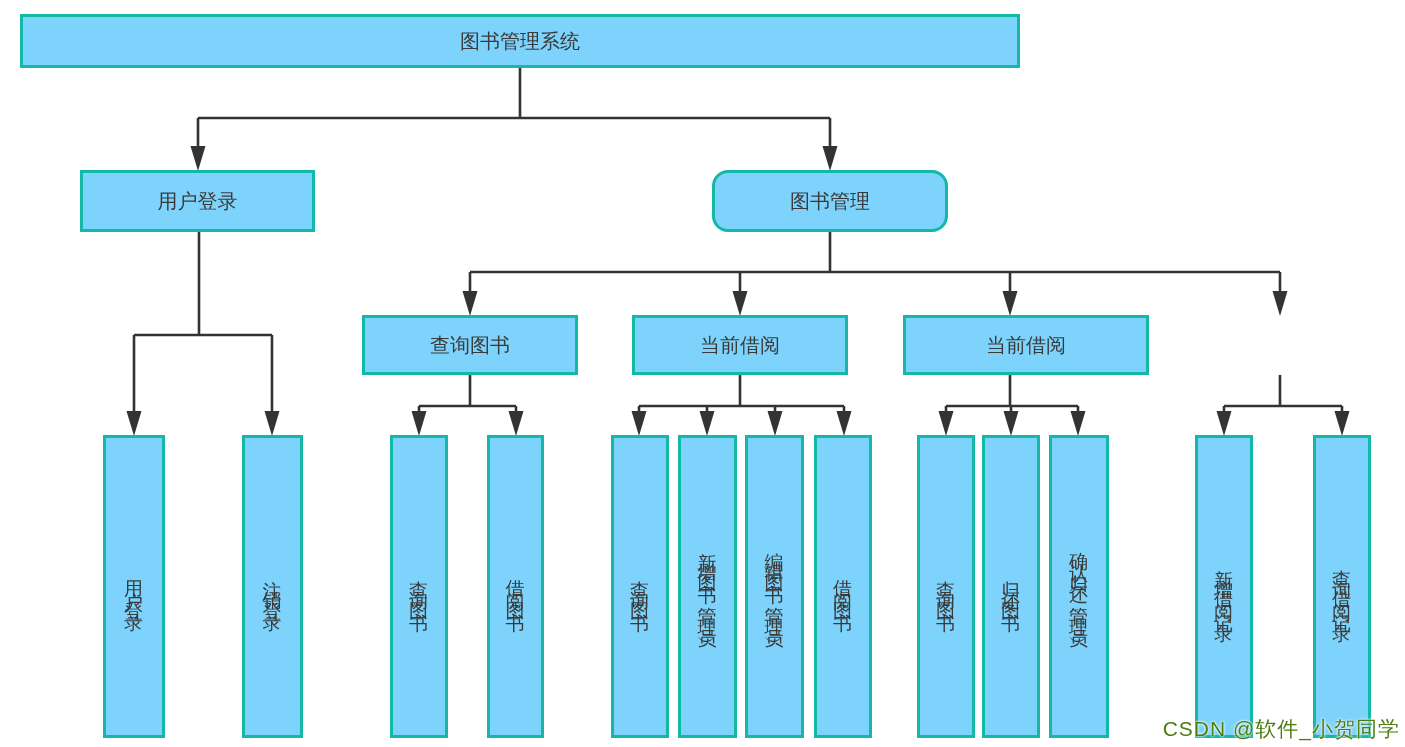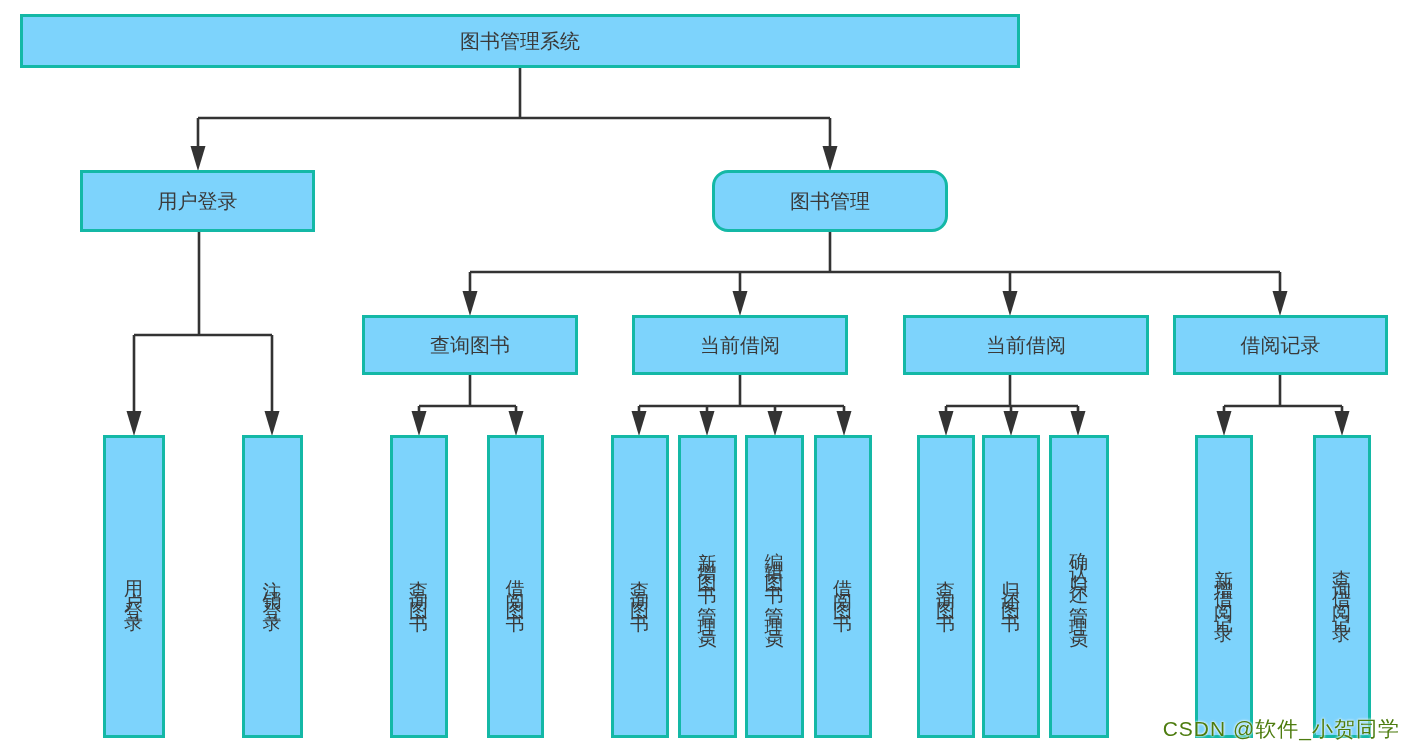--- a/index.html
+++ b/index.html
@@ -102,21 +102,20 @@
   </svg>
 
   <div class="box" style="left:20px; top:14px; width:1000px; height:54px;">图书管理系统</div>
 
   <div class="box" style="left:80px; top:170px; width:235px; height:62px;">用户登录</div>
   <div class="box" style="left:712px; top:170px; width:236px; height:62px;border-radius:16px;">图书管理</div>
 
   <div class="box" style="left:362px; top:315px; width:216px; height:60px;">查询图书</div>
   <div class="box" style="left:632px; top:315px; width:216px; height:60px;">当前借阅</div>
   <div class="box" style="left:903px; top:315px; width:246px; height:60px;">当前借阅</div>
-  <div class="box" style="left:1173px; top:315px; width:215px; height:60px;">借阅记录</div>
 
   <div class="box leaf" style="left:103px; top:435px; width:62px; height:303px;">
     <span>用户登录</span>
   </div>
   <div class="box leaf" style="left:242px; top:435px; width:61px; height:303px;">
     <span>注销登录</span>
   </div>
 
   <div class="box leaf" style="left:390px; top:435px; width:58px; height:303px;">
     <span>查询图书</span>

